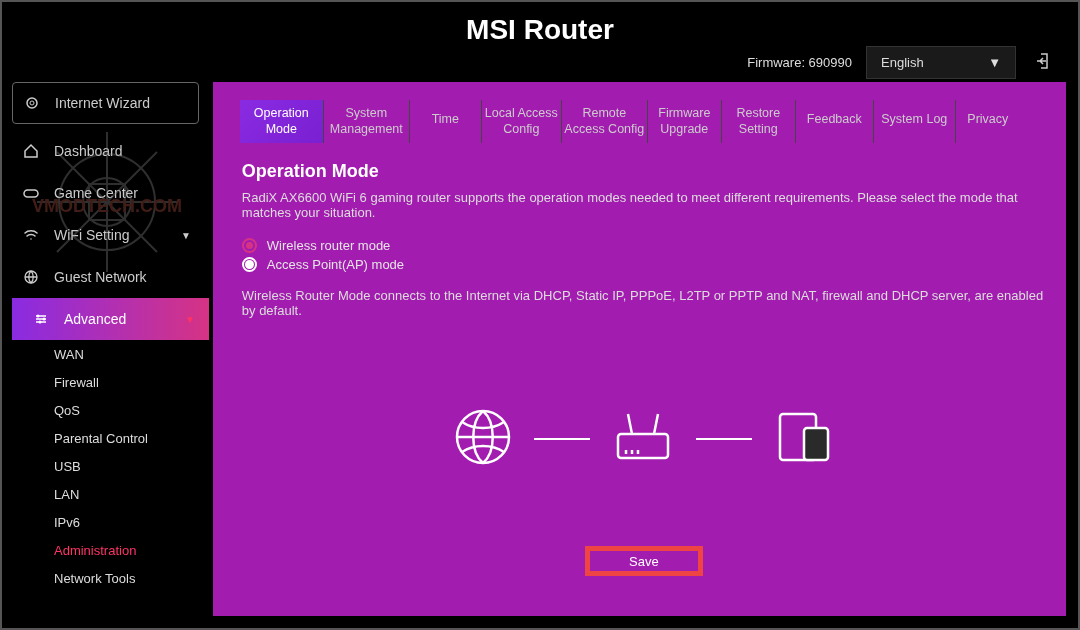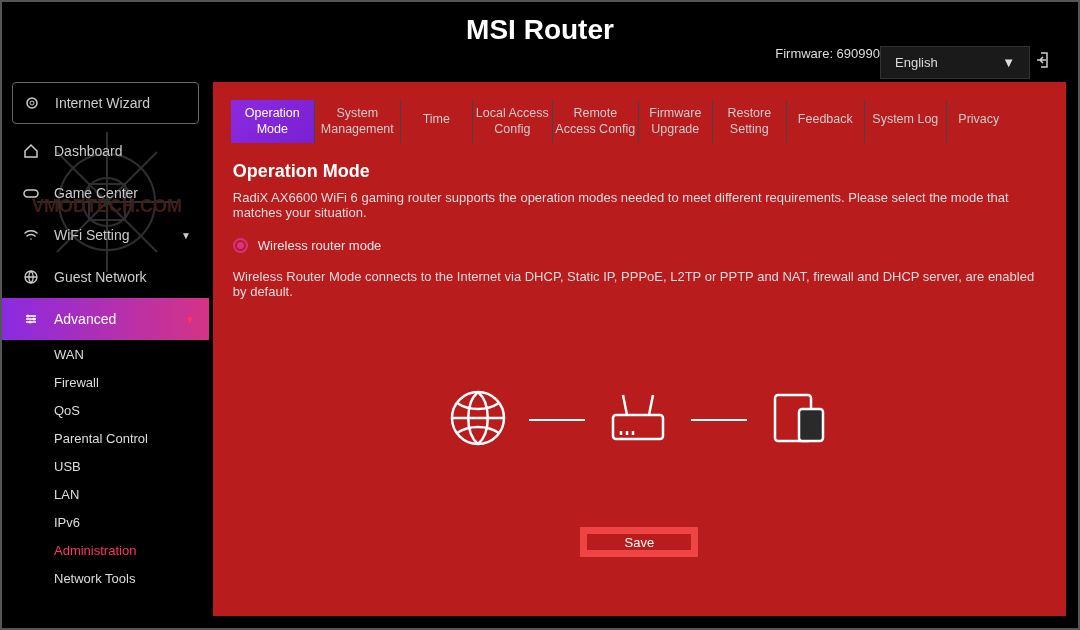--- a/index.html
+++ b/index.html
@@ -3,64 +3,64 @@
   <meta charset="utf-8">
   <style>
     * { margin: 0; padding: 0; box-sizing: border-box; }
     body { width: 1080px; height: 630px; background: #000; font-family: "Segoe UI", Arial, sans-serif; color: #e5e5e5; overflow: hidden; }
     .border { border: 2px solid #555; width: 1080px; height: 630px; position: relative; }
 
     
     .header { display: flex; align-items: center; padding: 12px 20px 16px 20px; height: 66px; flex-direction: column; }
     .logo-shield { width: 40px; height: 46px; margin-right: 10px; }
     .brand { font-size: 28px; font-weight: 700; color: #fff; }
-    .header-right { margin-left: auto; display: flex; gap: 0; font-size: 13px; }
+    .header-right { margin-left: auto; display: flex; align-items: center; gap: 14px; font-size: 13px; }
     .firmware { color: #ddd; }
     .lang-select { background: #1a1a1a; border: 1px solid #333; color: #ddd; padding: 8px 14px; width: 150px; display: flex; justify-content: space-between; align-items: center; cursor: pointer; }
     .logout-icon { cursor: pointer; padding: 4px; }
 
     
     .body-wrap { display: flex; height: 560px; }
 
     
     .sidebar { width: 207px; padding-top: 14px; }
     .side-item { display: flex; align-items: center; height: 42px; padding-left: 20px; gap: 14px; color: #ccc; font-size: 14px; cursor: pointer; }
     .side-item.wizard { border: 1px solid #666; border-radius: 4px; margin: 0 10px 6px 10px; padding-left: 10px; }
-    .side-item.active { background: linear-gradient(90deg, #8a2be2, #d63384); color: #fff; position: relative; }
+    .side-item.active { background: linear-gradient(90deg, #8a2be2, #d63384); color: #fff; margin-left: 10px; position: relative; }
     .side-item.active .chev { color: #ff3366; margin-left: auto; margin-right: 14px; font-size: 10px; }
     .side-item .chev { margin-left: auto; margin-right: 18px; font-size: 10px; }
     .side-icon { width: 18px; height: 18px; display:flex; align-items:center; justify-content:center; }
     .sub-item { padding-left: 52px; height: 28px; display: flex; align-items: center; font-size: 13px; color: #ddd; cursor: pointer; }
     .sub-item.selected { color: #ff3366; }
 
     
     .watermark { position: absolute; top: 110px; left: 5px; opacity: 0.35; pointer-events: none; }
 
     
-    .content { background: #b91c1c; margin: 14px 12px 14px 4px; width: 854px; height: 534px; padding-bottom: 14px; }
+    .content { background: #a21caf; margin: 14px 12px 14px 4px; width: 854px; height: 534px; padding-bottom: 14px; padding-left: 9px; }
     .tabrow { display: flex; padding: 18px 18px 0 18px; gap: 0; }
     .tab { width: 84px; text-align: center; font-size: 12.5px; color: #ccc; cursor: pointer; padding: 6px 2px; line-height: 1.25; border-right: 1px solid #444; }
     .tab:first-child { width: 84px; }
     .tab.active { background: linear-gradient(135deg, #8a2be2, #7a1fd1); color: #fff; }
     .tab.last { border-right: none; }
 
     .inner { padding: 18px 20px 0 20px; }
     h2 { font-size: 18px; font-weight: 700; margin-bottom: 8px; color:#fff;}
     .desc { font-size: 13px; color: #ddd; margin-bottom: 18px; }
     .radio-row { display: flex; align-items: center; gap: 10px; font-size: 13px; margin-bottom: 4px; }
     .radio { width: 15px; height: 15px; border-radius: 50%; border: 2px solid #fff; display:flex; align-items:center;justify-content:center; cursor:pointer;}
     .radio.checked { border-color: #d63384; }
     .radio.checked::after { content:''; width:7px; height:7px; border-radius:50%; background:#d63384; }
     .radio:not(.checked)::after { content:''; width:9px; height:9px; border-radius:50%; background:#fff; }
     .mode-desc { font-size: 13px; color: #ddd; margin-top: 16px; }
 
     .diagram { display: flex; justify-content: center; align-items: center; gap: 22px; margin-top: 90px; }
     .dline { width: 56px; height: 2px; background: #fff; }
 
-    .save-btn { display: block; margin: 76px auto 0; width: 118px; height: 30px; background: transparent; border: 7px solid #ef4444; color: #fff; font-size: 13px; cursor: pointer; }
+    .save-btn { display: block; margin: 76px auto 0; width: 118px; height: 30px; background: transparent; border: 5px solid #ef4444; color: #fff; font-size: 13px; cursor: pointer; }
   </style>
 </head>
 <body>
 
 <div class="border">
 
   <div class="header">
     <svg class="logo-shield" viewBox="0 0 40 46">
       <path d="M20 2 L36 8 L36 24 C36 34 28 42 20 44 C12 42 4 34 4 24 L4 8 Z" fill="none" stroke="#fff" stroke-width="2"></path>
       <path d="M12 18 C14 14 18 12 22 14 C26 16 28 22 24 28 C22 31 18 30 16 26" fill="none" stroke="#fff" stroke-width="1.4"></path>
@@ -174,20 +174,24 @@
       </div>
 
       <div class="inner">
         <h2>Operation Mode</h2>
         <p class="desc">RadiX AX6600 WiFi 6 gaming router supports the operation modes needed to meet different requirements. Please select the mode that matches your situation.</p>
 
         <div class="radio-row">
           <span class="radio checked"></span>
           <span>Wireless router mode</span>
         </div>
+        <div class="radio-row">
+          <span class="radio"></span>
+          <span>Access Point(AP) mode</span>
+        </div>
 
         <p class="mode-desc">Wireless Router Mode connects to the Internet via DHCP, Static IP, PPPoE, L2TP or PPTP and NAT, firewall and DHCP server, are enabled by default.</p>
 
         <div class="diagram">
           <span>
             <svg width="58" height="58" viewBox="0 0 58 58">
                 <circle cx="29" cy="29" r="26" fill="none" stroke="#fff" stroke-width="2.5"></circle>
                 <path d="M3 29 H55 M29 3 C16 14 16 44 29 55 M29 3 C42 14 42 44 29 55 M8 14 C20 22 38 22 50 14 M8 44 C20 36 38 36 50 44" fill="none" stroke="#fff" stroke-width="2.5"></path>
               </svg>
           </span>

